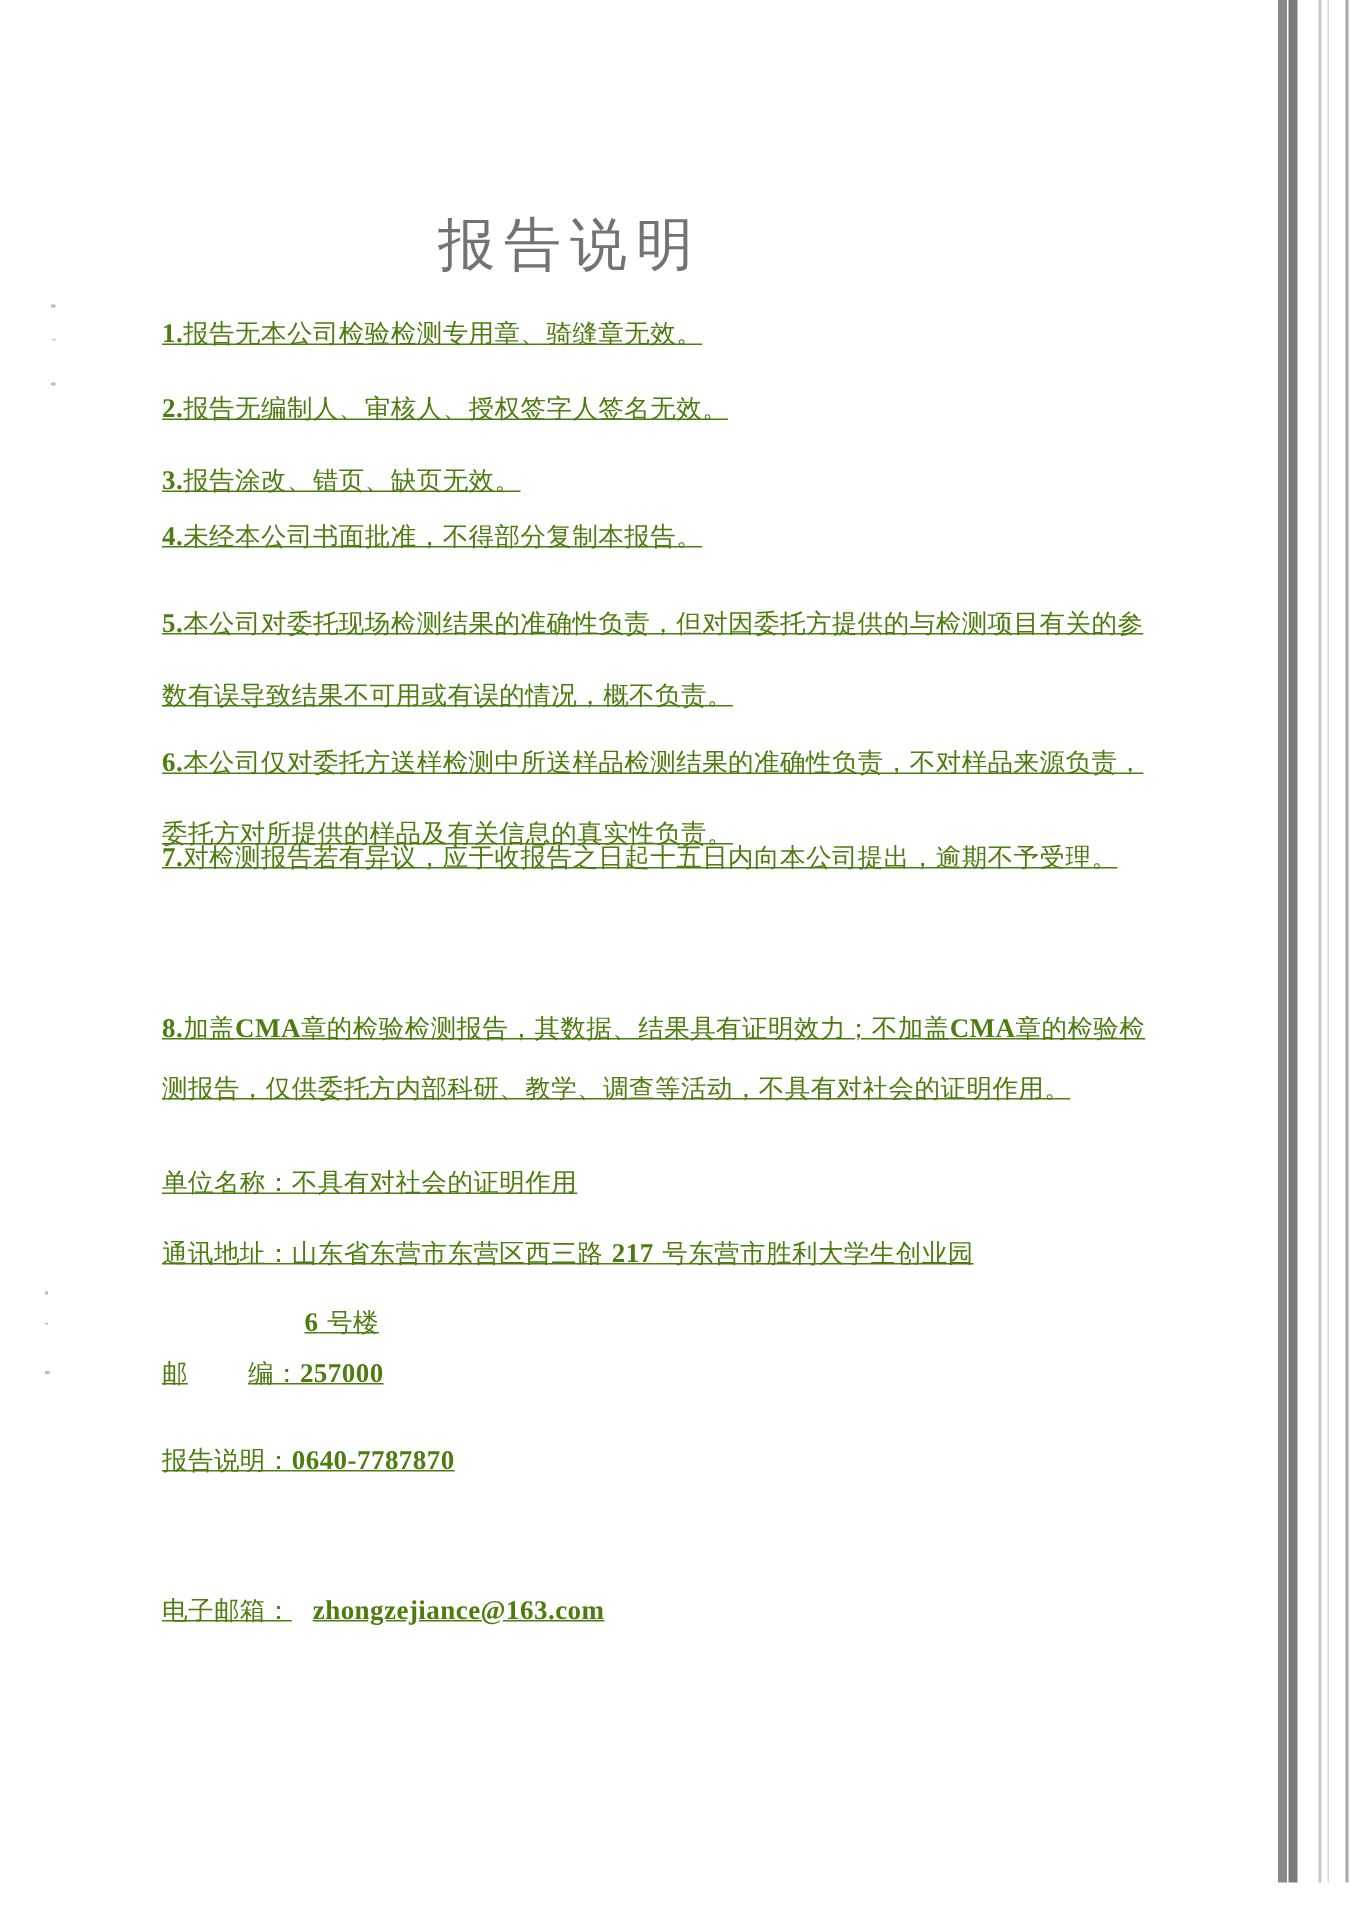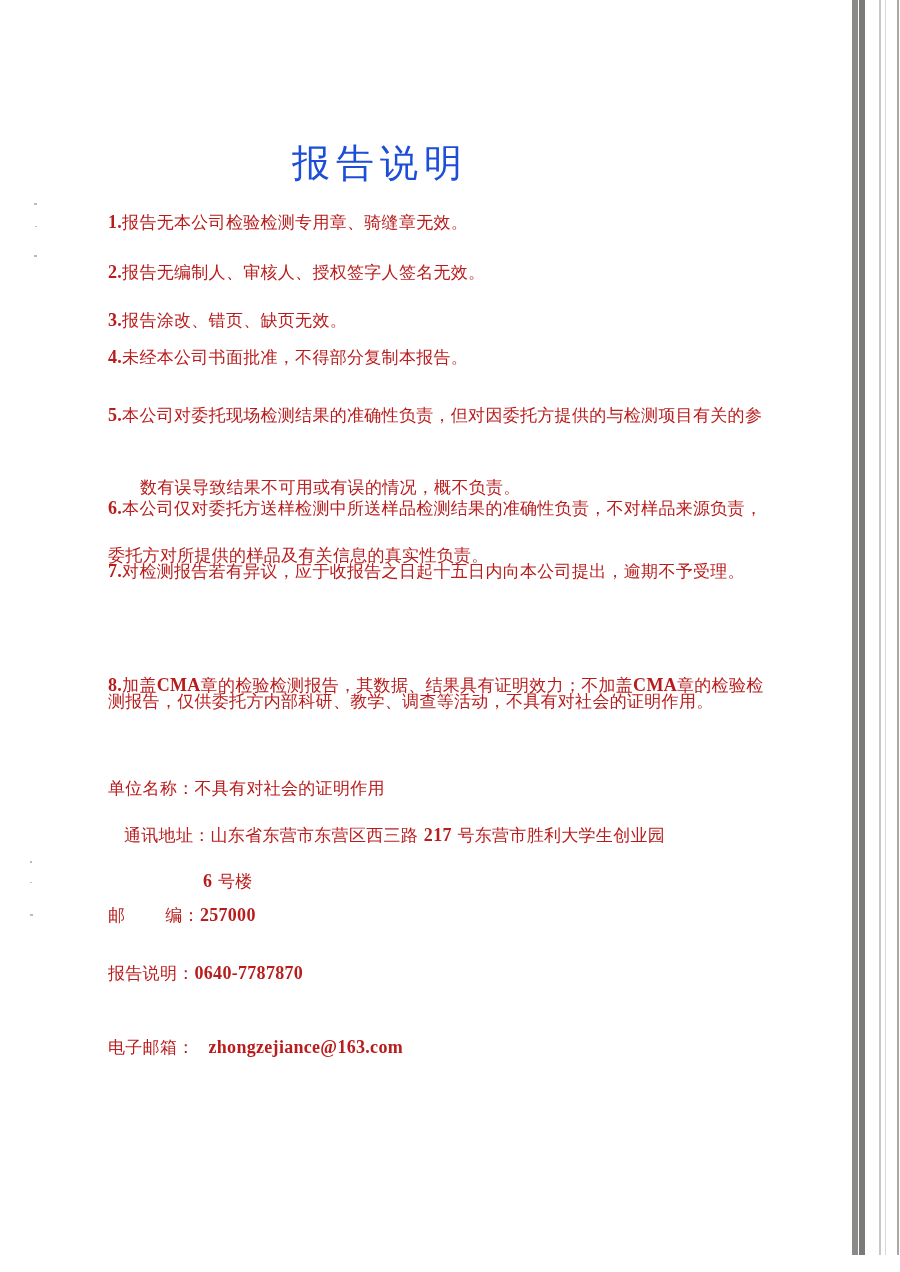--- a/index.html
+++ b/index.html
@@ -5,54 +5,55 @@
   html, body { margin: 0; padding: 0; }
   body {
     width: 900px; height: 1272px; position: relative; overflow: hidden;
     background: #ffffff;
     font-family: "DejaVu Serif", "Liberation Serif", serif;
     color: #1a1a1a;
   }
   .title {
     position: absolute; left: 0; width: 760px; top: 138px;
     text-align: center; font-size: 38px; letter-spacing: 6px;
-    font-family: "DejaVu Sans", sans-serif; color: #1d4ed8;
+    font-family: "DejaVu Sans", sans-serif; color: #737373;
   }
   .line {
     position: absolute; left: 108px; font-size: 17px; white-space: nowrap;
-    font-family: "DejaVu Sans", sans-serif; color: #b91c1c;
+    font-family: "DejaVu Sans", sans-serif; color: #4d7c0f;
     letter-spacing: 0.3px;
+    text-decoration: underline;
   }
   .line b, .num { font-family: "Liberation Serif", serif; font-weight: bold; font-size: 18px; }
   .edge { position: absolute; top: 0; height: 1255px; }
   .speck { position: absolute; width: 3px; height: 2px; background: #bbb; }
 </style>
 </head>
 <body>
 
 <div class="title">报告说明</div>
 
 <div class="line" style="top:211px;"><b>1.</b><span>报告无本公司检验检测专用章、骑缝章无效。</span></div>
 <div class="line" style="top:261px;"><b>2.</b><span>报告无编制人、审核人、授权签字人签名无效。</span></div>
 <div class="line" style="top:309px;"><b>3.</b><span>报告涂改、错页、缺页无效。</span></div>
 <div class="line" style="top:346px;"><b>4.</b><span>未经本公司书面批准，不得部分复制本报告。</span></div>
 <div class="line" style="top:404px;"><b>5.</b><span>本公司对委托现场检测结果的准确性负责，但对因委托方提供的与检测项目有关的参</span></div>
-<div class="line" style="top:476px;margin-left:32px;">数有误导致结果不可用或有误的情况，概不负责。</div>
+<div class="line" style="top:452px;">数有误导致结果不可用或有误的情况，概不负责。</div>
 <div class="line" style="top:497px;"><b>6.</b><span>本公司仅对委托方送样检测中所送样品检测结果的准确性负责，不对样品来源负责，</span></div>
 <div class="line" style="top:544px;">委托方对所提供的样品及有关信息的真实性负责。</div>
 <div class="line" style="top:560px;"><b>7.</b><span>对检测报告若有异议，应于收报告之日起十五日内向本公司提出，逾期不予受理。</span></div>
 <div class="line" style="top:674px;"><b>8.</b><span>加盖</span><b>CMA</b><span>章的检验检测报告，其数据、结果具有证明效力；不加盖</span><b>CMA</b><span>章的检验检</span></div>
-<div class="line" style="top:690px;text-align:center;">测报告，仅供委托方内部科研、教学、调查等活动，不具有对社会的证明作用。</div>
+<div class="line" style="top:714px;text-align:center;">测报告，仅供委托方内部科研、教学、调查等活动，不具有对社会的证明作用。</div>
 
 <div class="line" style="top:777px;"><span>单位名称：</span><span>不具有对社会的证明作用</span></div>
-<div class="line" style="top:824px;margin-left:16px;"><span>通讯地址：</span><span>山东省东营市东营区西三路</span> <b>217</b> <span>号东营市胜利大学生创业园</span></div>
+<div class="line" style="top:824px;"><span>通讯地址：</span><span>山东省东营市东营区西三路</span> <b>217</b> <span>号东营市胜利大学生创业园</span></div>
 <div class="line" style="top:870px; left:203px;"><b>6</b> <span>号楼</span></div>
 <div class="line" style="top:904px;"><span>邮</span><span style="display:inline-block;width:40px;"></span><span>编：</span><b>257000</b></div>
 <div class="line" style="top:962px;"><span>报告说明：</span><b>0640-7787870</b></div>
-<div class="line" style="top:1036px;"><span>电子邮箱：</span><span style="display:inline-block;width:14px;"></span><b>zhongzejiance@163.com</b></div>
+<div class="line" style="top:1062px;"><span>电子邮箱：</span><span style="display:inline-block;width:14px;"></span><b>zhongzejiance@163.com</b></div>
 
 <div class="edge" style="left:852px;width:6px;background:#8a8a88;"></div>
 <div class="edge" style="left:859px;width:6px;background:#7a7a78;"></div>
 <div class="edge" style="left:879px;width:2px;background:#c8c8c6;"></div>
 <div class="edge" style="left:885px;width:1px;background:#d8d8d6;"></div>
 <div class="edge" style="left:897px;width:2px;background:#a8a8a4;"></div>
 
 <div class="speck" style="left:34px;top:203px;"></div>
 <div class="speck" style="left:35px;top:226px;width:2px;height:1px;"></div>
 <div class="speck" style="left:34px;top:255px;"></div>

